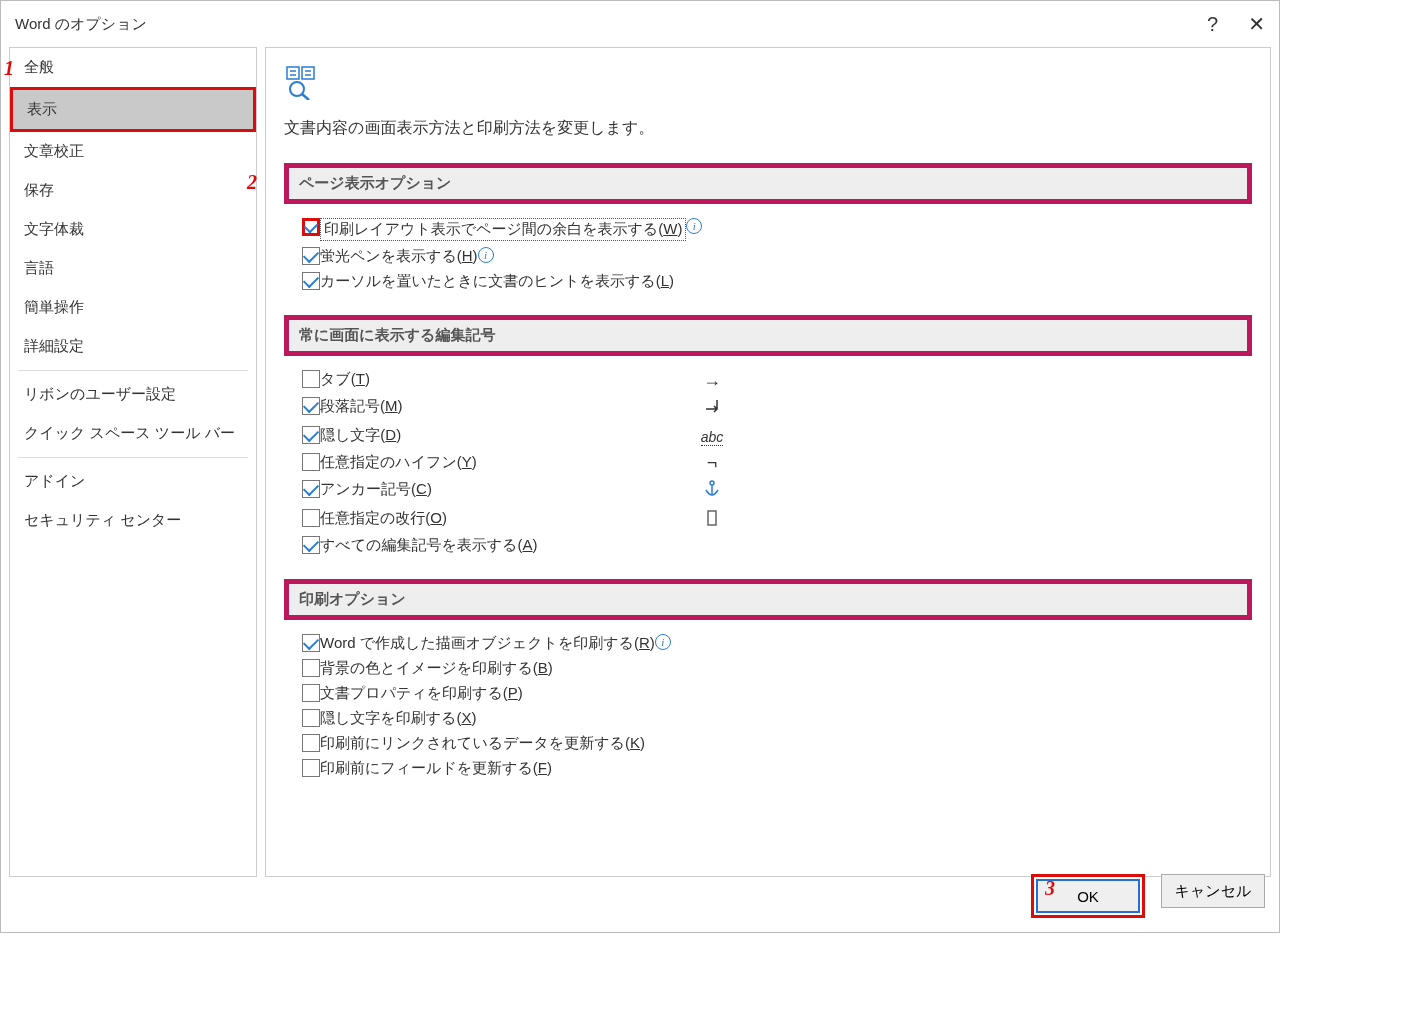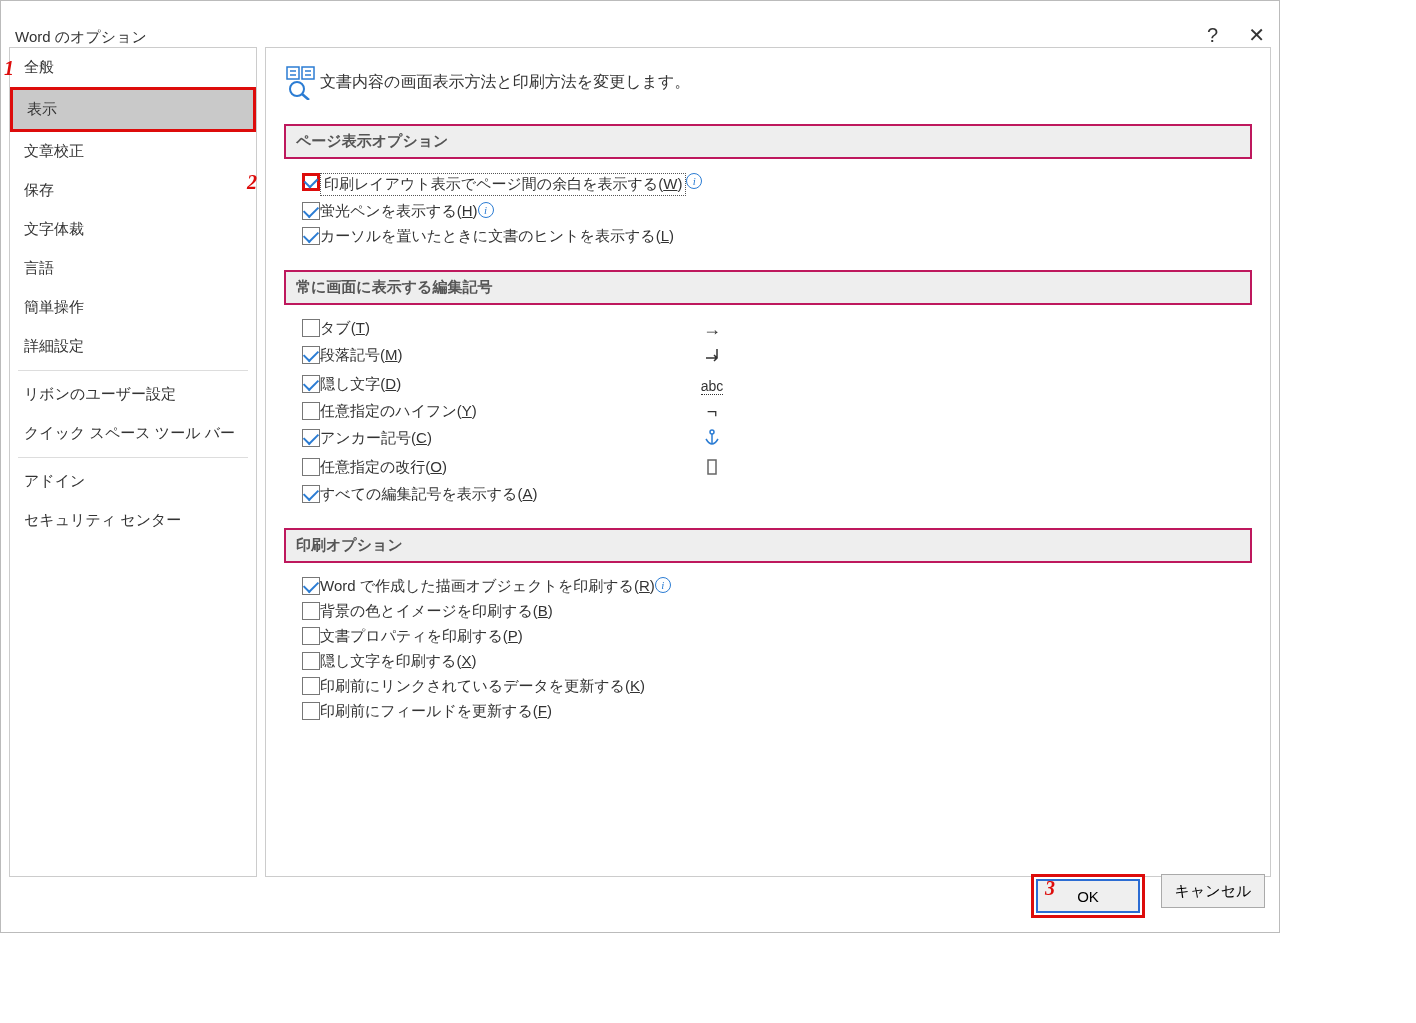--- a/index.html
+++ b/index.html
@@ -15,21 +15,21 @@
   .dialog {
     border: 1px solid #bbb;
     width: 1280px;
     height: 933px;
     position: relative;
     background: #fff;
   }
   .titlebar {
     height: 46px;
     display: flex;
-    align-items: flex-end;
+    align-items: center;
     padding: 0 14px;
   }
   .titlebar .title { flex: 1; font-size: 15px; }
   .title-controls { display: flex; gap: 30px; align-items: center; }
   .title-controls span { font-size: 20px; cursor: pointer; }
   .dialog-body {
     display: flex;
     height: 830px;
   }
   .sidebar {
@@ -57,32 +57,34 @@
   .main {
     flex: 1;
     border: 1px solid #ccc;
     margin: 0 8px 0 0;
     padding: 14px 18px 18px 18px;
     overflow-y: auto;
     background: #fff;
   }
   .header-row {
     display: flex;
-    align-items: center;
+    align-items: flex-start;
+    gap: 18px;
     margin-bottom: 24px;
     margin-top: 2px;
+    flex-direction: column;
   }
   .header-icon {
     width: 36px; height: 36px;
     display: inline-flex; align-items: center; justify-content: center;
   }
   .header-text { font-size: 16px; }
   .section-header {
     background: #eee;
-    border: 2px solid #be185d;
+    border: 5px solid #be185d;
     padding: 6px 10px;
     font-size: 15px;
     font-weight: bold;
     color: #555;
     margin-bottom: 14px;
     margin-top: 4px;
   }
   .option-row {
     display: flex;
     align-items: flex-start;
@@ -159,21 +161,21 @@
   }
   .btn.primary {
     border: 2px solid #2b6cd3;
   }
   .btn-wrap {
     display:inline-flex;
     align-items:center;
     justify-content:center;
   }
   .spacer-sm { height: 14px; }
-  .abc-strike { text-decoration: none; border-bottom: 1px dotted #333; font-size:14px;}
+  .abc-strike { text-decoration: none; border-bottom: 1px dotted #333; font-size:14px;font-style:italic;}
   .anchor-svg { width:18px; height:18px; }
 </style>
 </head>
 <body>
 
 <div class="dialog">
 
   <div class="titlebar">
     <span class="title">Word のオプション</span>
     <div class="title-controls">

